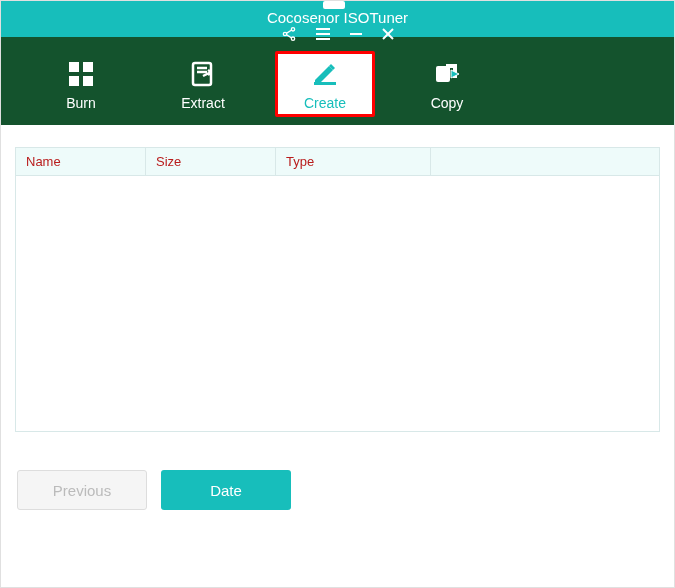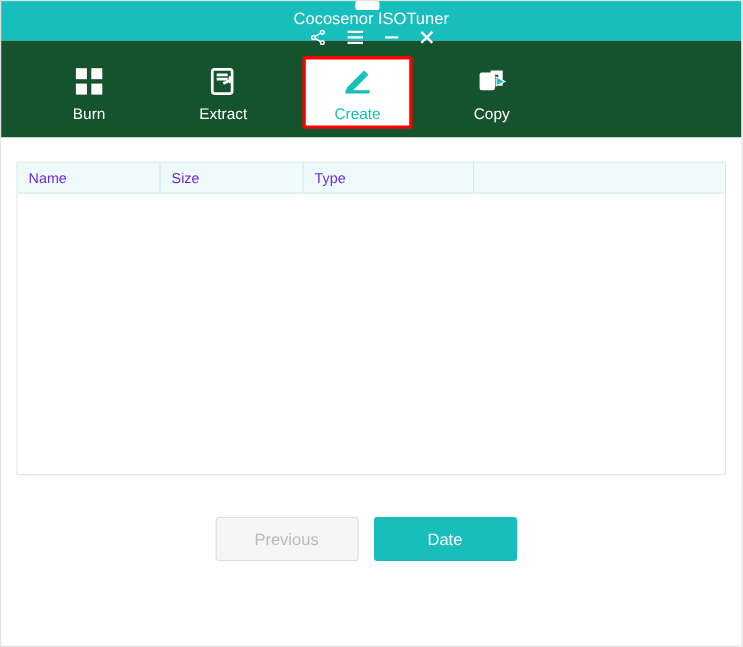--- a/index.html
+++ b/index.html
@@ -46,29 +46,29 @@
     display:flex; align-items:center; justify-content:center; cursor:pointer;
   }
   .table-wrap {
     border: 1px solid #d8e8e8; height: 285px; overflow: hidden;
   }
   .thead {
     display: flex; background: #eefbfa; border-bottom: 1px solid #d8e8e8;
     height: 28px; align-items: center;
   }
   .th {
-    font-size: 13px; color: #6d28d9; padding: 0 10px; border-right: 1px solid #d8e8e8;
+    font-size: 13px; color: #b91c1c; padding: 0 10px; border-right: 1px solid #d8e8e8;
     height: 100%; display:flex; align-items:center;
   }
   .th.name { width: 130px; }
   .th.size { width: 130px; }
   .th.type { width: 155px; }
   .th.date { flex: 1; border-right: none; }
   .footer {
-    display: flex; justify-content: center; gap: 14px; padding: 24px 16px 16px 6px;
+    display: flex; justify-content: flex-start; gap: 14px; padding: 24px 16px 16px 16px;
   }
   .btn {
     width: 130px; height: 40px; border: 1px solid #ddd; border-radius: 3px;
     background: #f5f5f5; color: #bbb; font-size: 15px; display:flex;
     align-items:center; justify-content:center; cursor: default;
   }
   .btn.primary {
     background: #17bebb; color: #fff; border: none; cursor: pointer;
   }
   svg { display:block; }

